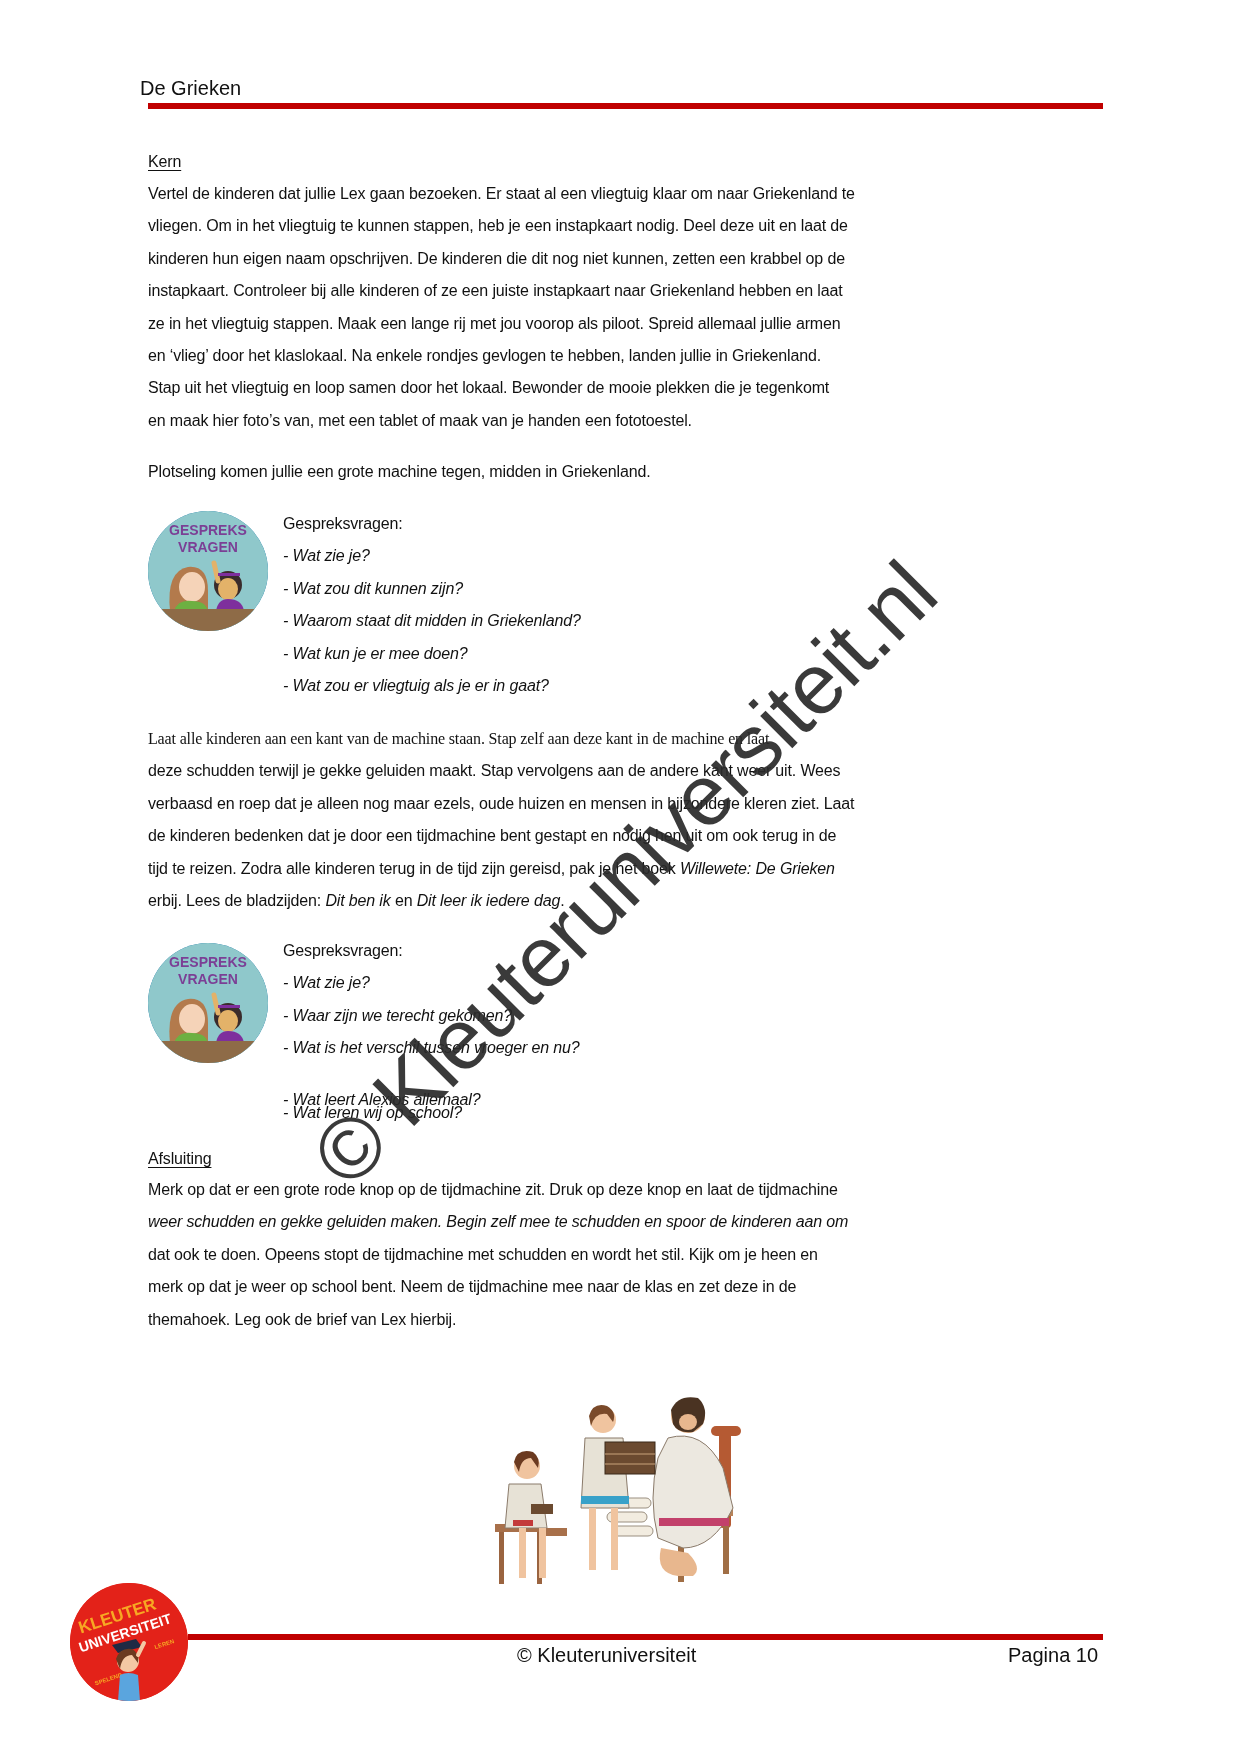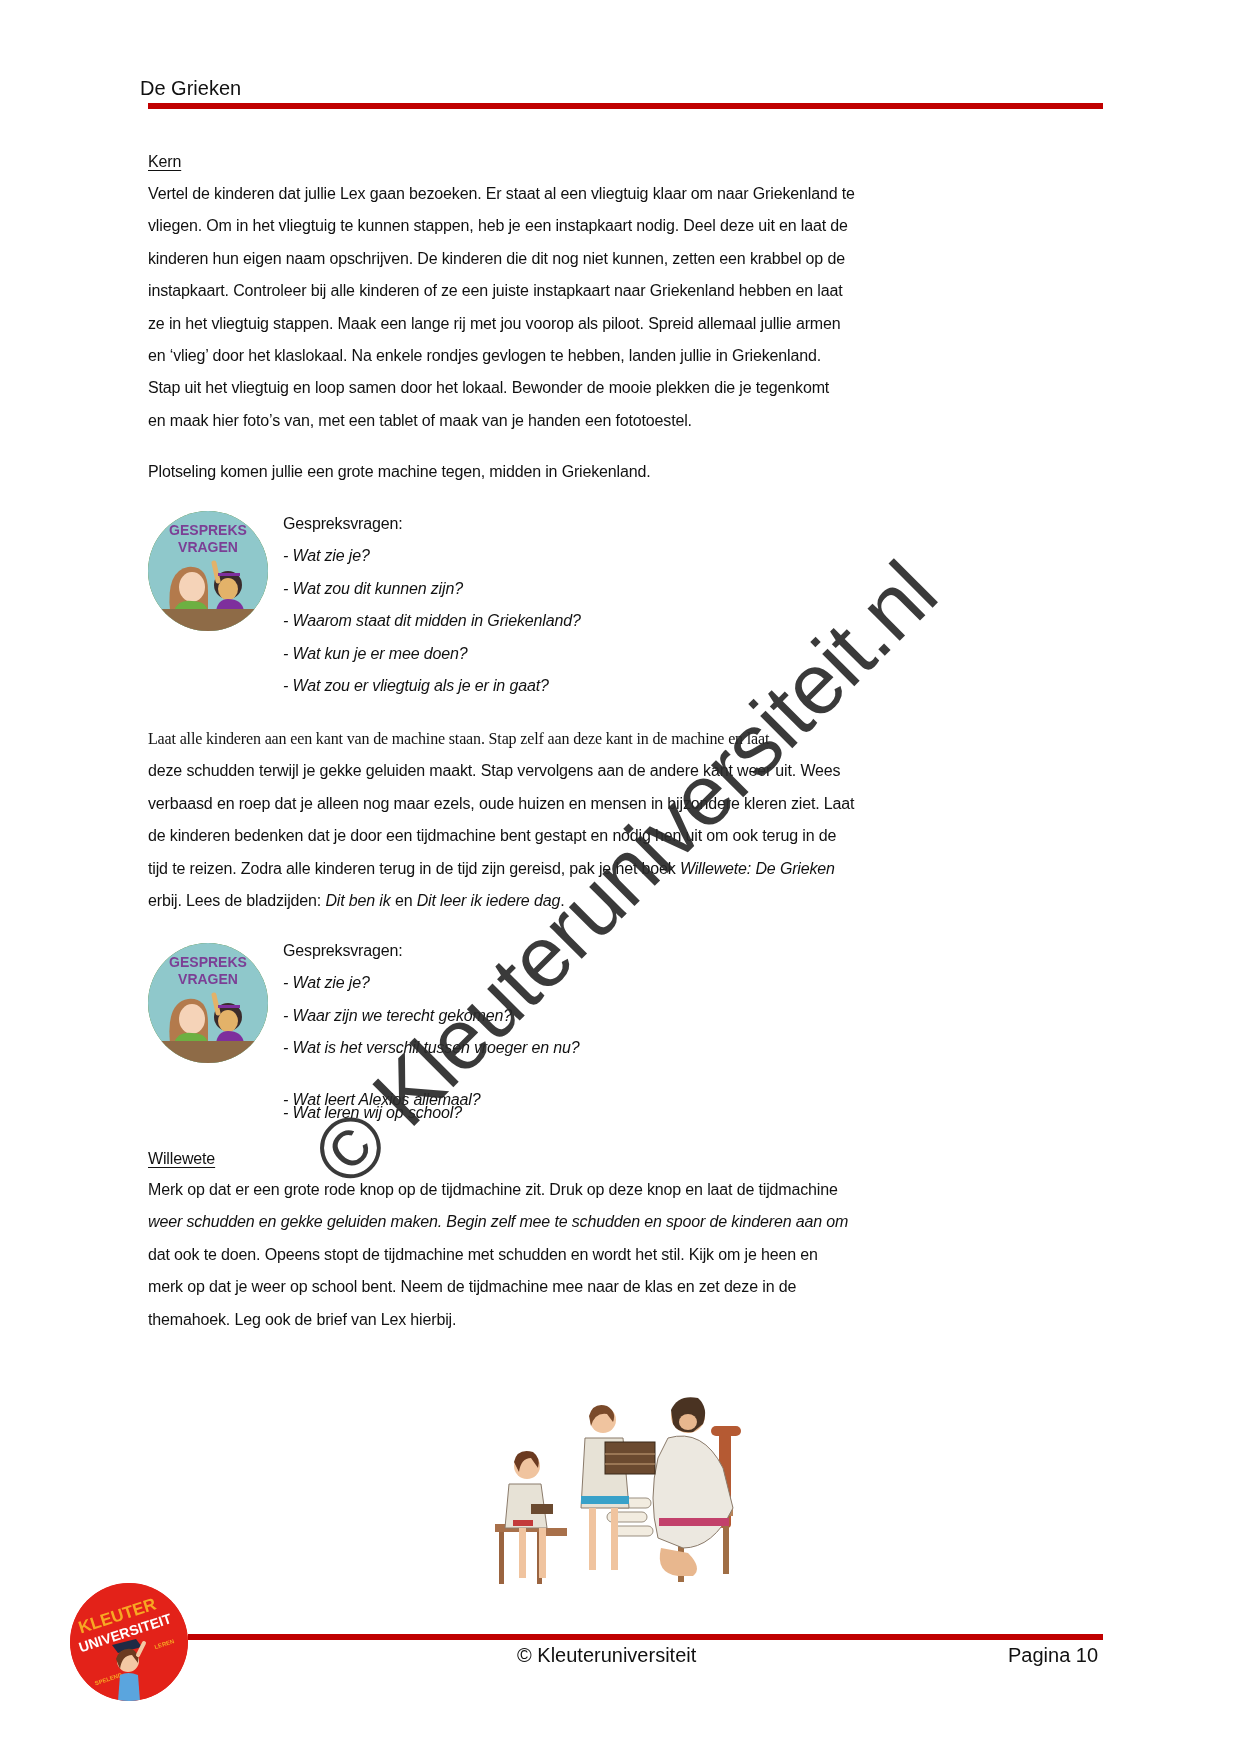--- a/index.html
+++ b/index.html
@@ -7,21 +7,21 @@
          font-family: "Liberation Sans", "DejaVu Sans", sans-serif; color: #111111; }
   .line { position: absolute; left: 148px; white-space: nowrap; font-size: 16px;
           line-height: 32.4px; height: 32.4px; letter-spacing: -0.15px; }
   .indent { left: 283px; }
   .u { text-decoration: underline; text-underline-offset: 3px; }
   .it { font-style: italic; }
   .rule { position: absolute; background: #c00000; }
   .header-title { position: absolute; left: 140px; top: 74px; font-size: 20px;
                   line-height: 28px; white-space: nowrap; }
   .icon-circle { position: absolute; width: 120px; height: 120px; border-radius: 50%;
-                 overflow: hidden; background: #4d7c0f; }
+                 overflow: hidden; background: #0369a1; }
   .icon-circle svg { display: block; }
   .footer-text { position: absolute; font-size: 20px; line-height: 28px; white-space: nowrap; }
   .watermark { position: absolute; left: 624px; top: 874px; transform: translate(-50%, -50%) rotate(-45deg);
                font-size: 86px; color: #2a2a2a; white-space: nowrap; line-height: 1;
                font-family: "Liberation Sans", "DejaVu Sans", sans-serif; opacity: 0.92;
                pointer-events: none; letter-spacing: -1px; }
   .logo { position: absolute; left: 70px; top: 1583px; width: 118px; height: 118px; border-radius: 50%;
           background: #e32219; overflow: hidden; }
   .illustration { position: absolute; left: 483px; top: 1388px; width: 292px; height: 200px; }
 </style>
@@ -107,21 +107,21 @@
 
 <div>
   <div class="line indent" style="top:935px;">Gespreksvragen:</div>
   <div class="line indent it" style="top:967.4px;">- Wat zie je?</div>
   <div class="line indent it" style="top:999.8px;">- Waar zijn we terecht gekomen?</div>
   <div class="line indent it" style="top:1032.2px;">- Wat is het verschil tussen vroeger en nu?</div>
   <div class="line indent it" style="top:1064.6px;margin-top:19px;">- Wat leert Alexios allemaal?</div>
   <div class="line indent it" style="top:1097px;">- Wat leren wij op school?</div>
 </div>
 
-<div class="line u" style="top:1143px;">Willewete</div>
+<div class="line u" style="top:1143px;">Afsluiting</div>
 <div>
   <div class="line" style="top:1174px;">Merk op dat er een grote rode knop op de tijdmachine zit. Druk op deze knop en laat de tijdmachine</div>
   <div class="line" style="top:1206.4px;font-style:italic;">weer schudden en gekke geluiden maken. Begin zelf mee te schudden en spoor de kinderen aan om</div>
   <div class="line" style="top:1238.8px;">dat ook te doen. Opeens stopt de tijdmachine met schudden en wordt het stil. Kijk om je heen en</div>
   <div class="line" style="top:1271.2px;">merk op dat je weer op school bent. Neem de tijdmachine mee naar de klas en zet deze in de</div>
   <div class="line" style="top:1303.6px;">themahoek. Leg ook de brief van Lex hierbij.</div>
 </div>
 
 <div class="illustration">
   <svg width="292" height="200" viewBox="0 0 292 200">

